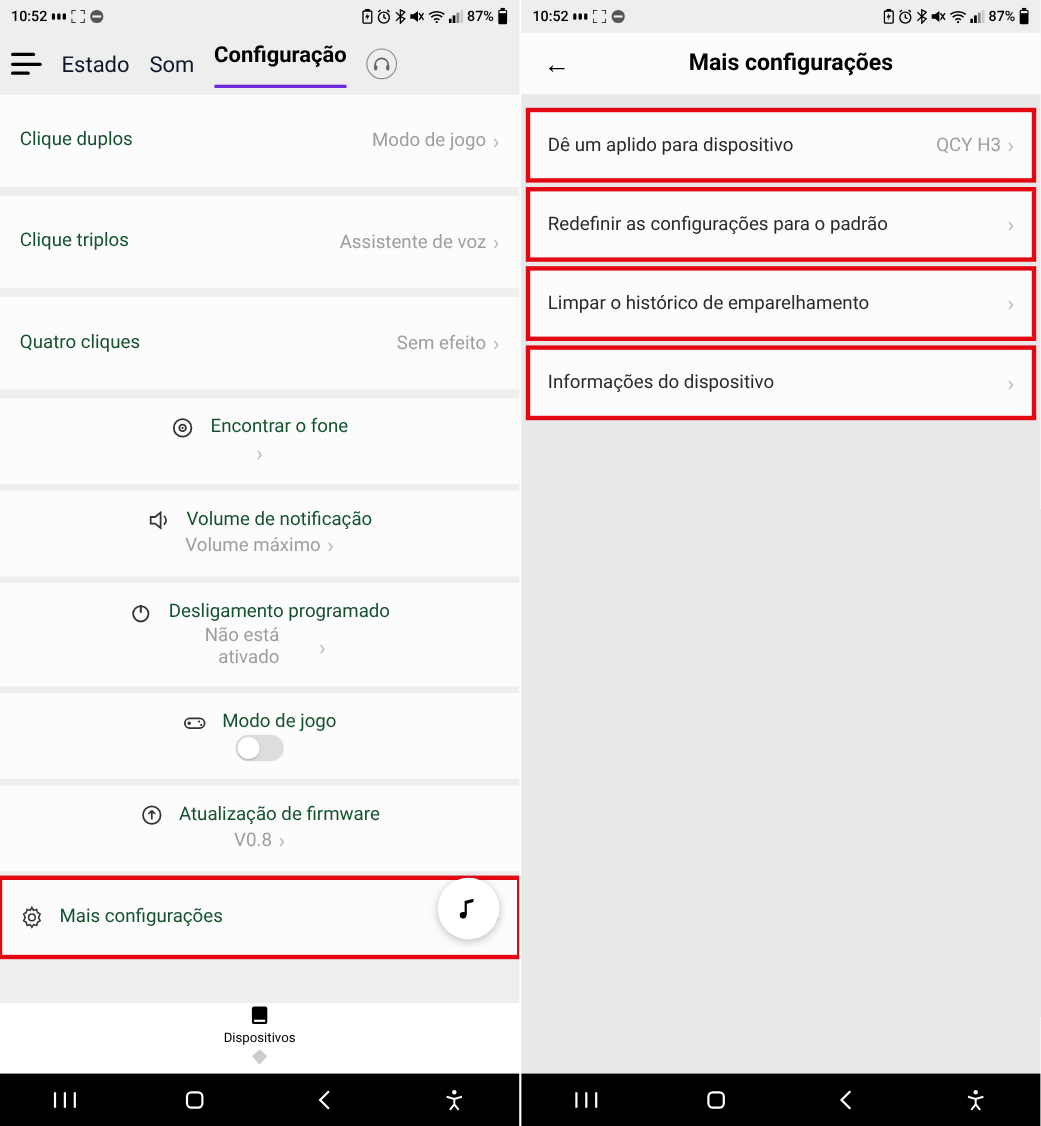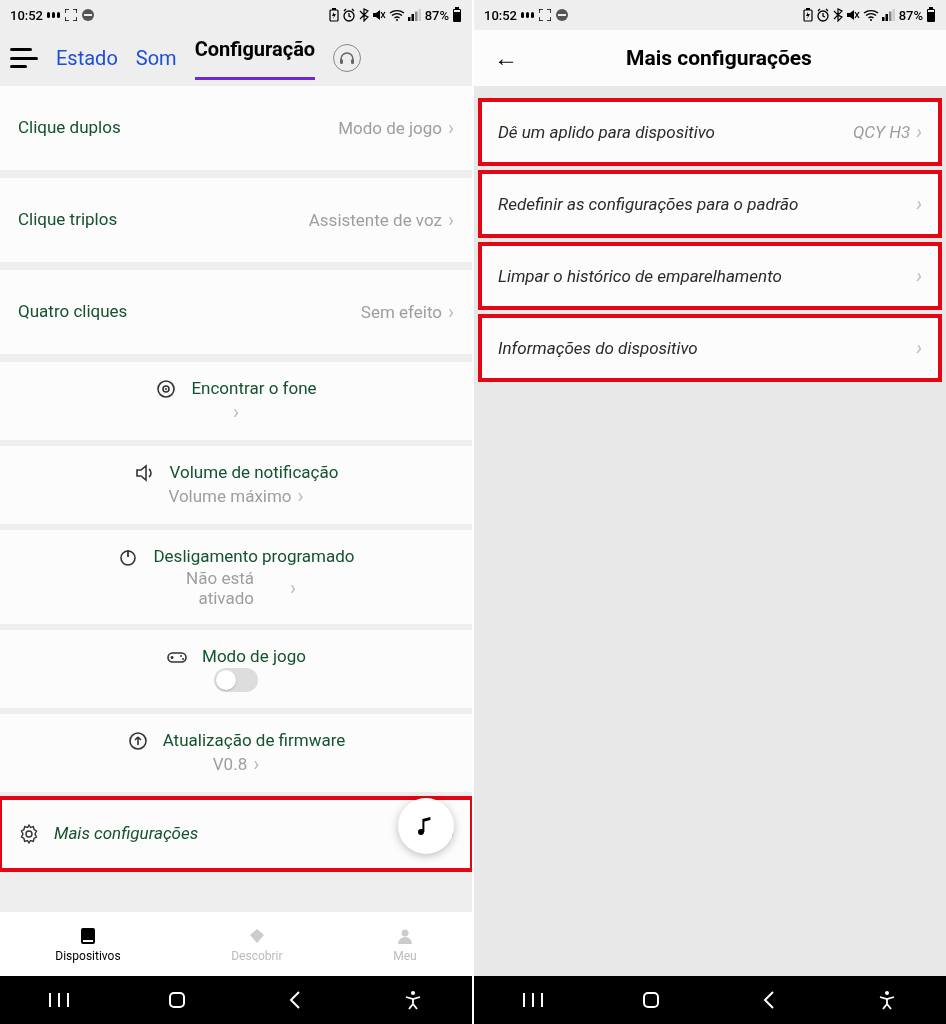--- a/index.html
+++ b/index.html
@@ -10,41 +10,41 @@
 .statusbar .sb-right { display:flex; align-items:center; gap:3px; }
 .sb-ico { display:inline-flex; align-items:center; justify-content:center; }
 .sb-ico svg { display:block; }
 
 .header1 { height:56px; background:#eee; display:flex; align-items:center; padding:0 10px; gap:18px; }
 .hamburger { width:28px; height:20px; display:flex; flex-direction:column; justify-content:space-between; }
 .hamburger span { display:block; height:3px; background:#000; border-radius:2px; }
 .hamburger span:nth-child(1){ width:80%; }
 .hamburger span:nth-child(2){ width:100%; }
 .hamburger span:nth-child(3){ width:60%; }
-.tab { font-size:20px; color:#1d4ed8; }
+.tab { font-size:20px; color:#0f172a; }
 .tab.active { color:#000; font-weight:700; border-bottom:3px solid #6d28d9; padding-bottom:16px; }
 .headphone-ico { width:28px; height:28px; border:1.5px solid #888; border-radius:50%; display:flex; align-items:center; justify-content:center; }
 
 .content { flex:1; overflow:auto; background:#eee; }
 .row { background:#fcfcfc; padding:16px 18px; display:flex; align-items:center; justify-content:space-between; margin-bottom:8px; min-height:72px; }
 .row-gesture { min-height:84px; }
 .row .label { font-size:17px; color:#14532d; max-width:140px; line-height:1.25; }
 .row .value { font-size:17px; color:#9e9e9e; display:flex; align-items:center; gap:6px; }
 .chev { color:#bbb; font-size:20px; }
 .row-setting .label { display:flex; align-items:center; gap:14px; max-width:260px; }
 .row-setting .ico svg { display:block; }
 .row.tight { margin-bottom:6px;flex-direction:column; }
 .toggle { width:44px; height:24px; background:#ddd; border-radius:12px; position:relative; }
 .toggle::after { content:""; position:absolute; width:20px; height:20px; background:#fff; border-radius:50%; top:2px; left:2px; box-shadow:0 1px 2px rgba(0,0,0,.2); }
-.highlight { outline:4px solid #e30613; outline-offset:-2px;font-style:italic; }
+.highlight { outline:4px solid #e30613; outline-offset:-2px; }
 
 .fab { position:absolute; right:18px; bottom:170px; width:56px; height:56px; background:#fff; border-radius:50%; box-shadow:0 2px 8px rgba(0,0,0,.25); display:flex; align-items:center; justify-content:center; }
 .fab svg { display:block; }
 
-.bottomnav { height:64px; background:#fff; display:flex; align-items:center; justify-content:space-around; }
+.bottomnav { height:64px; background:#fff; display:flex; align-items:center; justify-content:space-around;flex-direction:column; }
 .navitem { display:flex; flex-direction:column; align-items:center; gap:2px; font-size:12px; color:#bbb; }
 .navitem.active { color:#000; }
 .navitem .nico { width:22px; height:22px; display:flex; align-items:center; justify-content:center; }
 
 .sysnav { height:48px; background:#000; display:flex; align-items:center; justify-content:space-around; color:#fff; }
 .sysnav .sico { width:28px; height:28px; display:flex; align-items:center; justify-content:center; }
 
 .header2 { height:56px; background:#fcfcfc; display:flex; align-items:center; padding:0 12px; gap:18px; justify-content:flex-start; }
 .back-arrow { font-size:24px; color:#000; padding:4px 8px; }
 .header2 .title { font-size:21px; font-weight:700; color:#000; flex:1; text-align:center; padding-right:40px; }

